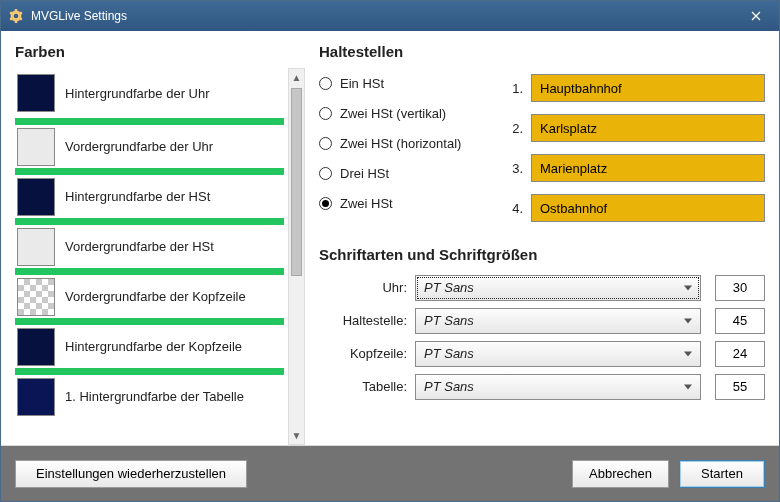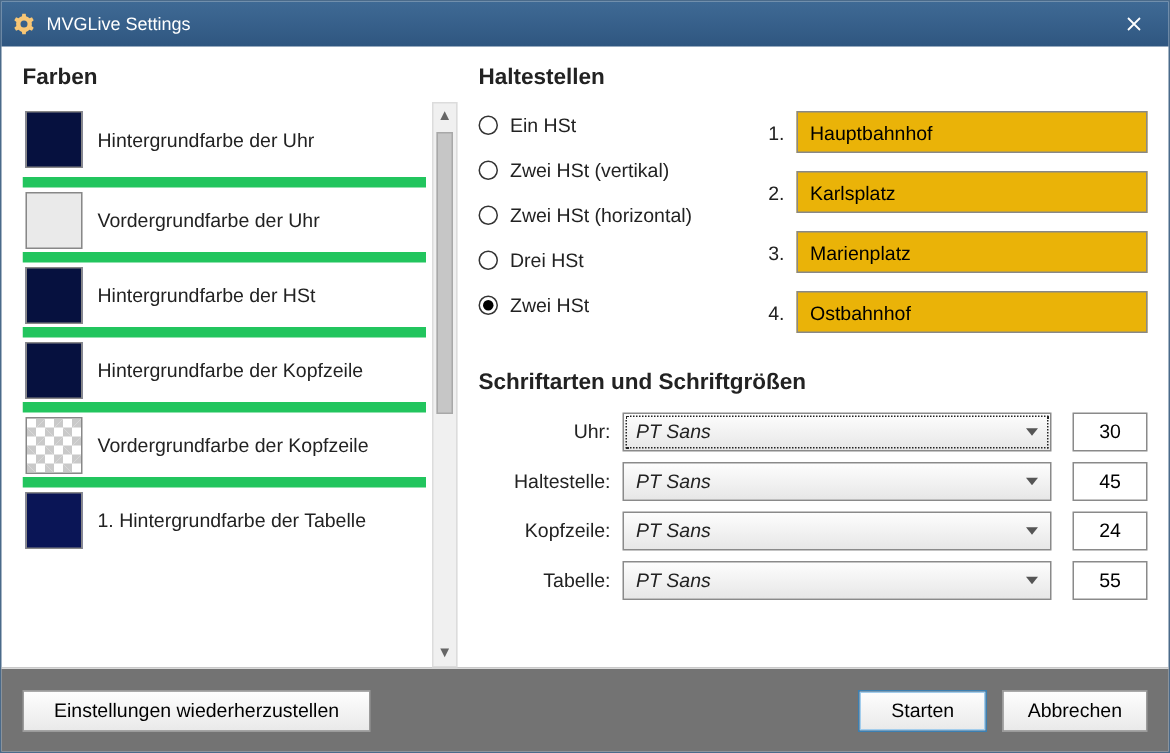--- a/index.html
+++ b/index.html
@@ -90,26 +90,30 @@
             </div>
             <div class="color-row">
               <div class="swatch" style="background: rgb(234, 234, 234);"></div>
               <span class="color-label">Vordergrundfarbe der Uhr</span>
             </div>
             <div class="color-row">
               <div class="swatch" style="background: rgb(6, 17, 63);"></div>
               <span class="color-label">Hintergrundfarbe der HSt</span>
             </div>
             <div class="color-row">
+              <div class="swatch" style="background: rgb(234, 234, 234);"></div>
+              <span class="color-label">Vordergrundfarbe der HSt</span>
+            </div>
+            <div class="color-row">
+              <div class="swatch checker"></div>
+              <span class="color-label">Vordergrundfarbe der Kopfzeile</span>
+            </div>
+            <div class="color-row">
               <div class="swatch" style="background: rgb(6, 17, 63);"></div>
               <span class="color-label">Hintergrundfarbe der Kopfzeile</span>
-            </div>
-            <div class="color-row">
-              <div class="swatch checker"></div>
-              <span class="color-label">Vordergrundfarbe der Kopfzeile</span>
             </div>
             <div class="color-row">
               <div class="swatch" style="background: rgb(10, 21, 86);"></div>
               <span class="color-label">1. Hintergrundfarbe der Tabelle</span>
             </div>
           </div>
         <div class="scrollbar">
           <div class="sb-btn">▲</div>
           <div class="sb-track">
             <div class="sb-thumb"></div>
@@ -189,17 +193,17 @@
             </div>
           </div>
       </div>
     </div>
 
   </div>
 
   <div class="footer">
     <button class="btn reset">Einstellungen wiederherzustellen</button>
     <div class="spacer"></div>
+    <button class="btn">Abbrechen</button>
     <button class="btn default">Starten</button>
-    <button class="btn">Abbrechen</button>
   </div>
 
 </div>
 
 </body></html>

